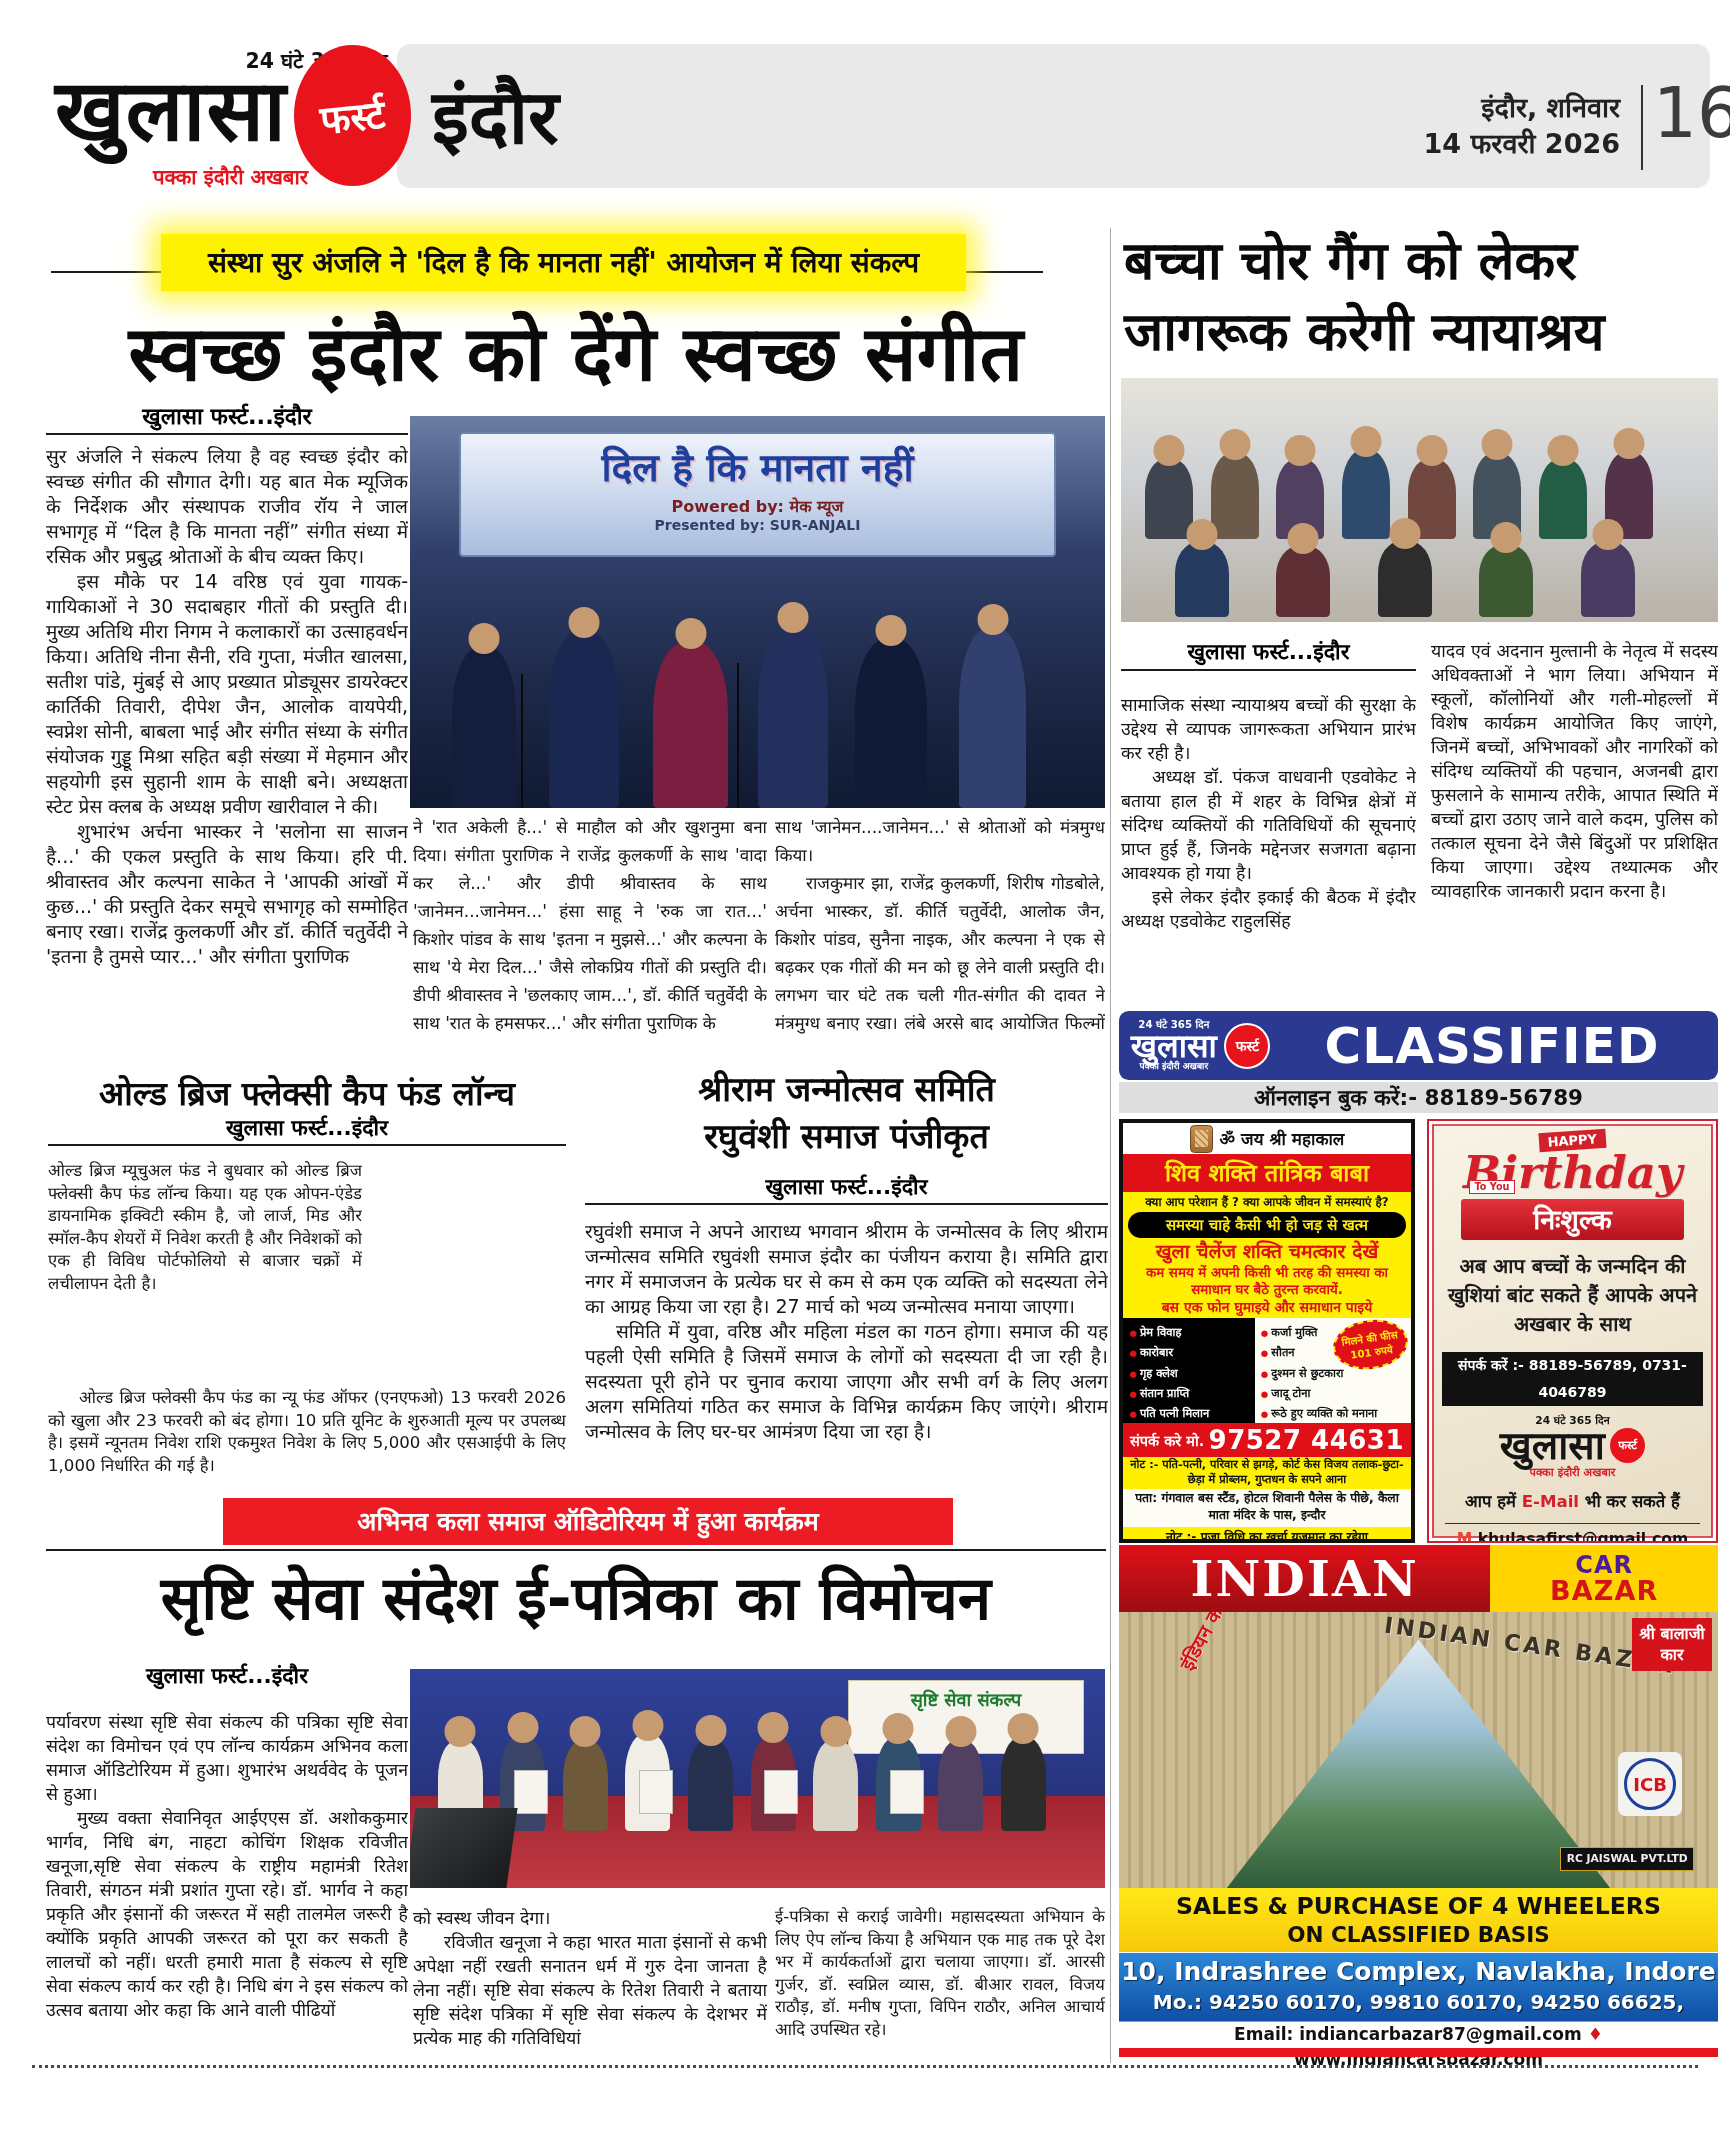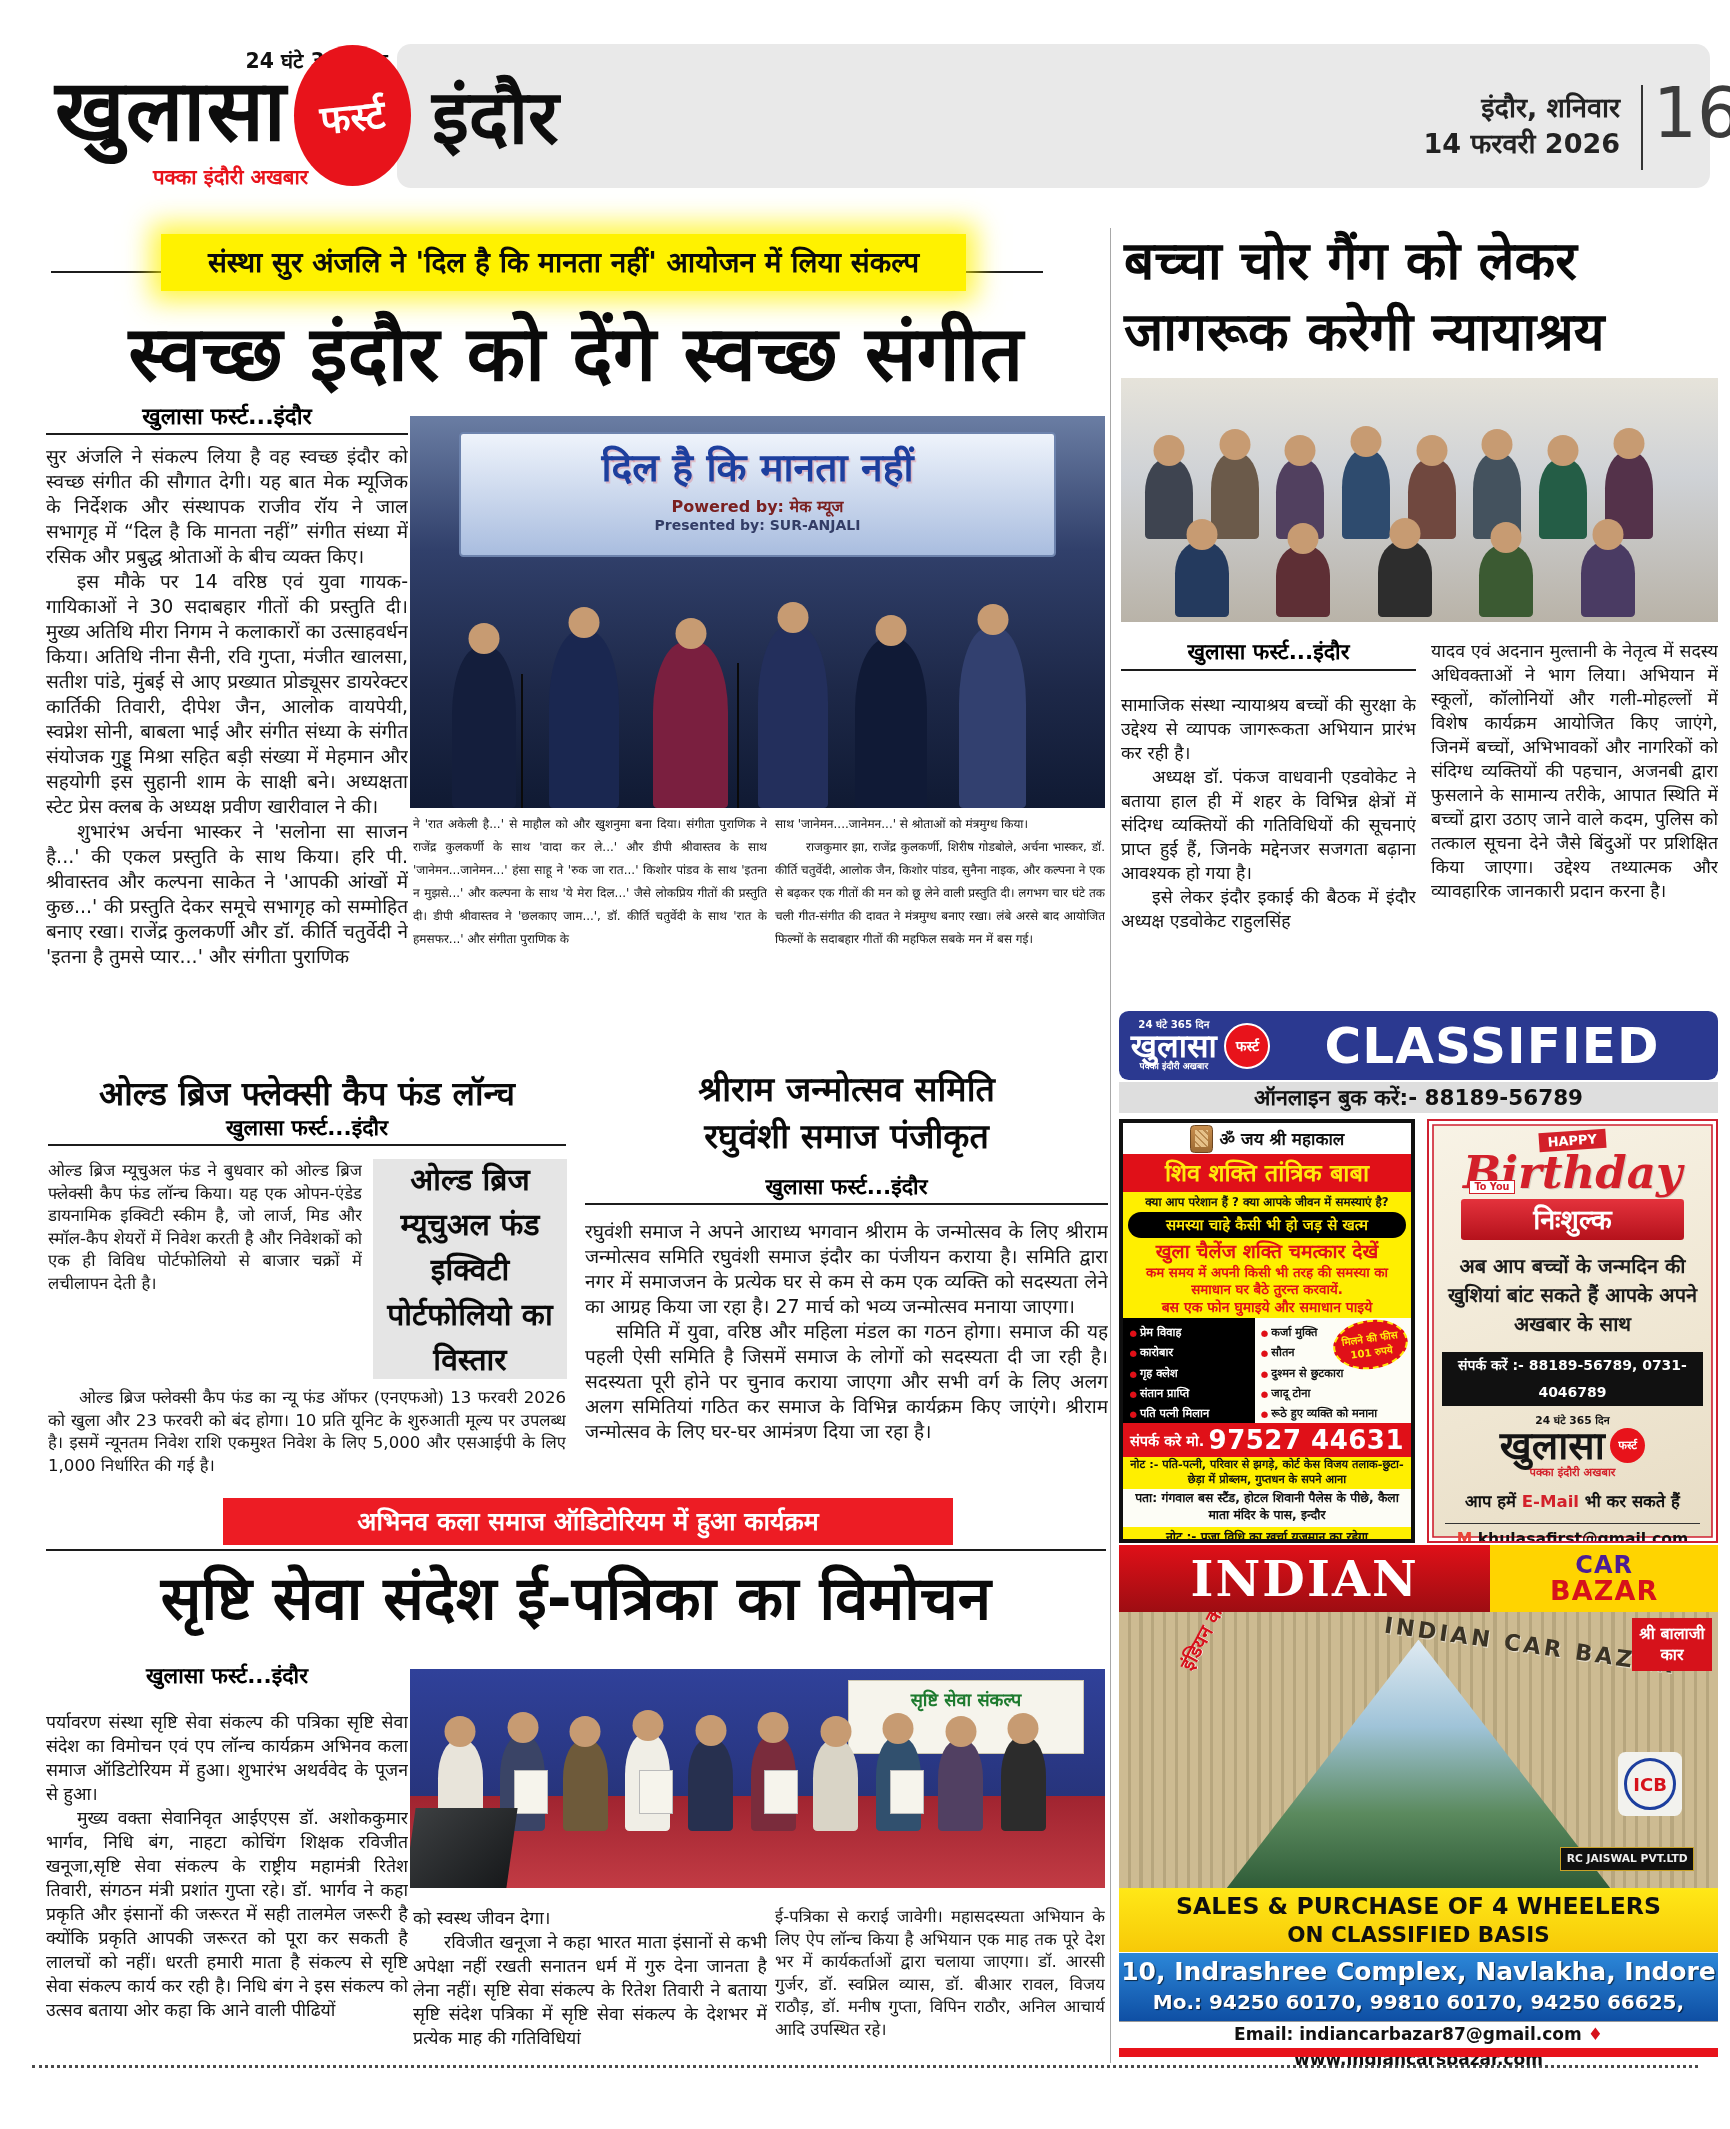--- a/index.html
+++ b/index.html
@@ -17,21 +17,21 @@
 .mast-badge{left:294px;top:45px;width:117px;height:141px;background:#e8131b;border-radius:50%;display:flex;align-items:center;justify-content:center}
 .mast-badge span{color:#fff;font-size:39px;font-weight:800;transform:rotate(-6deg)}
 .mast-sub{left:153px;top:162px;font-size:20.4px;font-weight:700;color:#e8131b}
 .mast-edition{left:432px;top:63px;font-size:75px;font-weight:800;color:#0d0d0d}
 .mast-date{left:1352px;top:90px;width:268px;text-align:right;font-size:27px;line-height:36px;font-weight:700;color:#222}
 .mast-vline{left:1641px;top:85px;width:1.6px;height:85px;background:#333;position:absolute}
 .mast-num{left:1653px;top:73px;font-size:69px;font-weight:400;color:#3c3c3c}
 
 .col{position:absolute;font-size:19px;line-height:25px;text-align:justify;color:#141414;overflow:hidden}
 .col p+p{text-indent:31px}
-.f32{font-size:12px;line-height:23px}
+.f32{font-size:17px;line-height:28px}
 .f33{font-size:17.7px;line-height:24px}
 .f31{font-size:16.6px;line-height:22.5px}
 .byline{position:absolute;font-weight:700;font-size:22.5px;text-align:center;color:#000}
 
 .kicker{left:161px;top:234px;width:805px;height:57px;background:#fff200;box-shadow:0 0 25px 9.7px rgba(255,242,0,.75);font-size:28px;line-height:57px;font-weight:700;text-align:center;color:#0b0b0b;overflow:hidden}
 .h-main{left:46px;top:299px;width:1060px;text-align:center;font-size:76px;font-weight:800;color:#0a0a0a;letter-spacing:0.5px}
 .h-right{left:1124px;top:225px;width:598px;font-size:53px;line-height:71px;font-weight:800;color:#0a0a0a}
 .h-fund{left:48px;top:1070px;width:518px;text-align:center;font-size:33px;font-weight:800;color:#0a0a0a}
 .h-shriram{left:585px;top:1066px;width:523px;text-align:center;font-size:34px;line-height:47px;font-weight:800;color:#0a0a0a}
 .h-epat{left:46px;top:1555px;width:1060px;text-align:center;font-size:60px;font-weight:800;color:#0a0a0a}
@@ -214,21 +214,20 @@
   <div class="col f33" style="left:1431px;top:639px;width:287px;height:359px">
     <p>यादव एवं अदनान मुल्तानी के नेतृत्व में सदस्य अधिवक्ताओं ने भाग लिया। अभियान में स्कूलों, कॉलोनियों और गली-मोहल्लों में विशेष कार्यक्रम आयोजित किए जाएंगे, जिनमें बच्चों, अभिभावकों और नागरिकों को संदिग्ध व्यक्तियों की पहचान, अजनबी द्वारा फुसलाने के सामान्य तरीके, आपात स्थिति में बच्चों द्वारा उठाए जाने वाले कदम, पुलिस को तत्काल सूचना देने जैसे बिंदुओं पर प्रशिक्षित किया जाएगा। उद्देश्य तथ्यात्मक और व्यावहारिक जानकारी प्रदान करना है।</p>
   </div>
 
   <div class="abs h-fund">ओल्ड ब्रिज फ्लेक्सी कैप फंड लॉन्च</div>
   <div class="byline" style="left:48px;top:1112px;width:518px;font-size:21.5px">खुलासा फर्स्ट...इंदौर</div>
   <div class="rule" style="left:48px;top:1144px;width:518px"></div>
   <div class="col f31" style="left:48px;top:1160px;width:314px;height:215px">
     <p>ओल्ड ब्रिज म्यूचुअल फंड ने बुधवार को ओल्ड ब्रिज फ्लेक्सी कैप फंड लॉन्च किया। यह एक ओपन-एंडेड डायनामिक इक्विटी स्कीम है, जो लार्ज, मिड और स्मॉल-कैप शेयरों में निवेश करती है और निवेशकों को एक ही विविध पोर्टफोलियो से बाजार चक्रों में लचीलापन देती है।</p>
   </div>
-  <div class="abs pullquote">ओल्ड ब्रिज म्यूचुअल फंड इक्विटी पोर्टफोलियो का विस्तार</div>
   <div class="col f31" style="left:48px;top:1387px;width:518px;height:102px">
     <p style="text-indent:31px">ओल्ड ब्रिज फ्लेक्सी कैप फंड का न्यू फंड ऑफर (एनएफओ) 13 फरवरी 2026 को खुला और 23 फरवरी को बंद होगा। 10 प्रति यूनिट के शुरुआती मूल्य पर उपलब्ध है। इसमें न्यूनतम निवेश राशि एकमुश्त निवेश के लिए 5,000 और एसआईपी के लिए 1,000 निर्धारित की गई है।</p>
   </div>
 
   <div class="abs h-shriram">
     <div>श्रीराम जन्मोत्सव समिति</div>
     <div>रघुवंशी समाज पंजीकृत</div>
   </div>
   <div class="byline" style="left:585px;top:1171px;width:523px;font-size:21.5px">खुलासा फर्स्ट...इंदौर</div>
   <div class="rule" style="left:585px;top:1203px;width:523px"></div>

